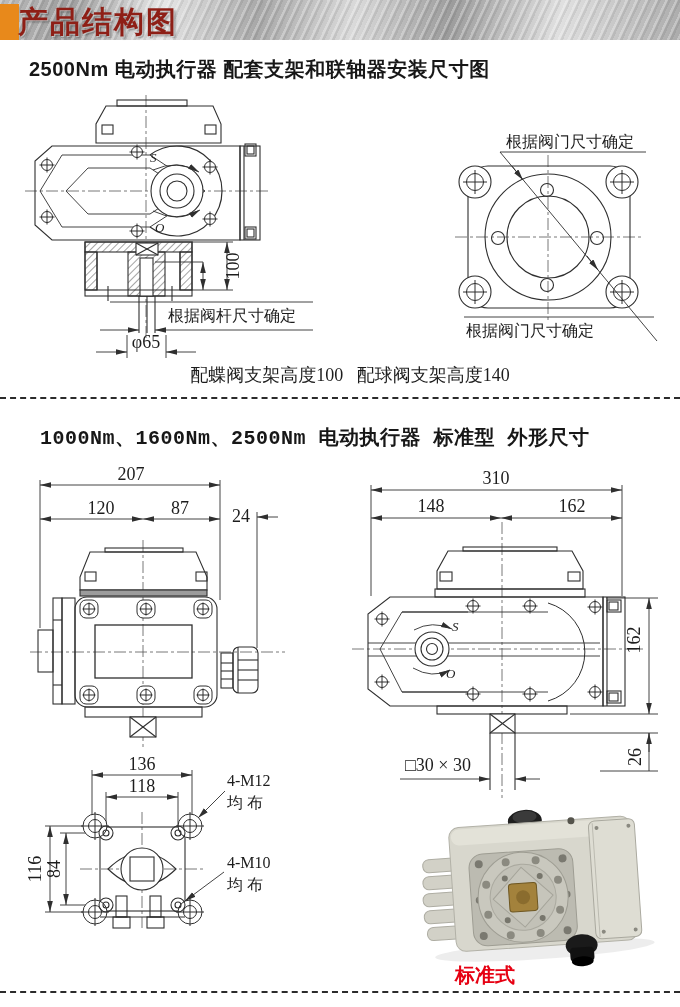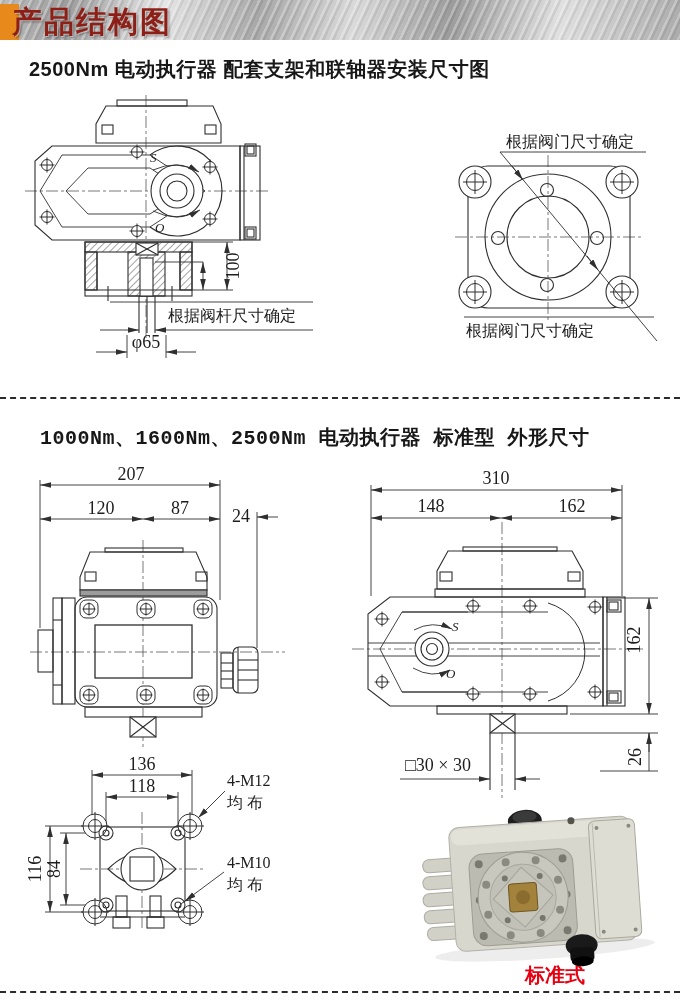--- a/index.html
+++ b/index.html
@@ -4,32 +4,32 @@
 <style>
   html,body{margin:0;padding:0;background:#ffffff;}
   .page{position:relative;width:680px;height:1007px;background:#fff;overflow:hidden;
         font-family:"Liberation Sans","DejaVu Sans",sans-serif;}
   
   .banner{position:absolute;left:0;top:0;width:680px;height:40px;
     background:
       repeating-linear-gradient(115deg, rgba(255,255,255,.28) 0 2px, rgba(0,0,0,.07) 3px 5px, rgba(255,255,255,0) 5px 9px),
       linear-gradient(100deg,#bdbdbd 0%,#9d9d9d 10%,#e6e6e6 24%,#a8a8a8 38%,#dadada 52%,#9c9c9c 66%,#e0e0e0 82%,#ababab 100%);}
   .banner .accent{position:absolute;left:0;top:4px;width:19px;height:36px;background:#e8891b;}
-  .banner h1{position:absolute;left:12px;top:2px;margin:0;font-size:30px;font-weight:bold;
+  .banner h1{position:absolute;left:18px;top:2px;margin:0;font-size:30px;font-weight:bold;
     color:#8e1f16;letter-spacing:2px;
     text-shadow:1px 1px 0 rgba(255,255,255,.45), 2px 2px 2px rgba(0,0,0,.35);}
   .sec-title{position:absolute;font-size:20px;font-weight:bold;color:#171717;letter-spacing:.5px;white-space:nowrap;}
   #t1{left:29px;top:56px;text-align:center;}
   #t2{left:40px;top:424px;font-family:Liberation Mono, monospace;}
   .divider{position:absolute;left:0;width:680px;height:0;border-top:2px dashed #2b2b2b;}
   #dv1{top:397px;} #dv2{top:991px;}
   .caption-serif{position:absolute;font-family:"Liberation Serif","DejaVu Serif",serif;
     font-size:18px;color:#1d1d1d;white-space:pre;}
   #cap1{left:120px;top:363px;width:460px;text-align:center;}
-  #capphoto{left:455px;top:962px;width:130px;text-align:right;
+  #capphoto{left:455px;top:962px;width:130px;text-align:left;
     font-family:"Liberation Sans",sans-serif;font-weight:bold;font-size:20px;color:#e60012;}
   svg text{font-family:"Liberation Serif","DejaVu Serif",serif;fill:#1d1d1d;}
   svg .dim{font-size:18px;}
   svg .note{font-size:16px;}
   svg .mark{font-style:italic;font-size:13px;}
 </style>
 </head>
 <body>
 
 <div class="page">
@@ -38,20 +38,21 @@
     <div class="accent"></div>
     <h1>产品结构图</h1>
   </div>
 
   <div class="sec-title" id="t1">2500Nm 电动执行器  配套支架和联轴器安装尺寸图</div>
   <div class="sec-title" id="t2">1000Nm、1600Nm、2500Nm  电动执行器  标准型  外形尺寸</div>
 
   <div class="divider" id="dv1"></div>
   <div class="divider" id="dv2"></div>
 
+  <div class="caption-serif" id="cap1">配蝶阀支架高度100   配球阀支架高度140</div>
   <div class="caption-serif" id="capphoto">标准式</div>
 
   <svg width="680" height="1007" viewBox="0 0 680 1007" style="position:absolute;left:0;top:0">
     <defs>
       <marker id="arw" markerUnits="userSpaceOnUse" markerWidth="12" markerHeight="8" viewBox="0 0 12 8" refX="11" refY="4" orient="auto-start-reverse">
         <path d="M0,1.2 L11,4 L0,6.8 Z" fill="#2f2f2f"></path>
       </marker>
       <pattern id="hatch" width="5" height="5" patternUnits="userSpaceOnUse" patternTransform="rotate(45)">
         <line x1="0" y1="0" x2="0" y2="5" stroke="#4a4a4a" stroke-width="1"></line>
       </pattern>

